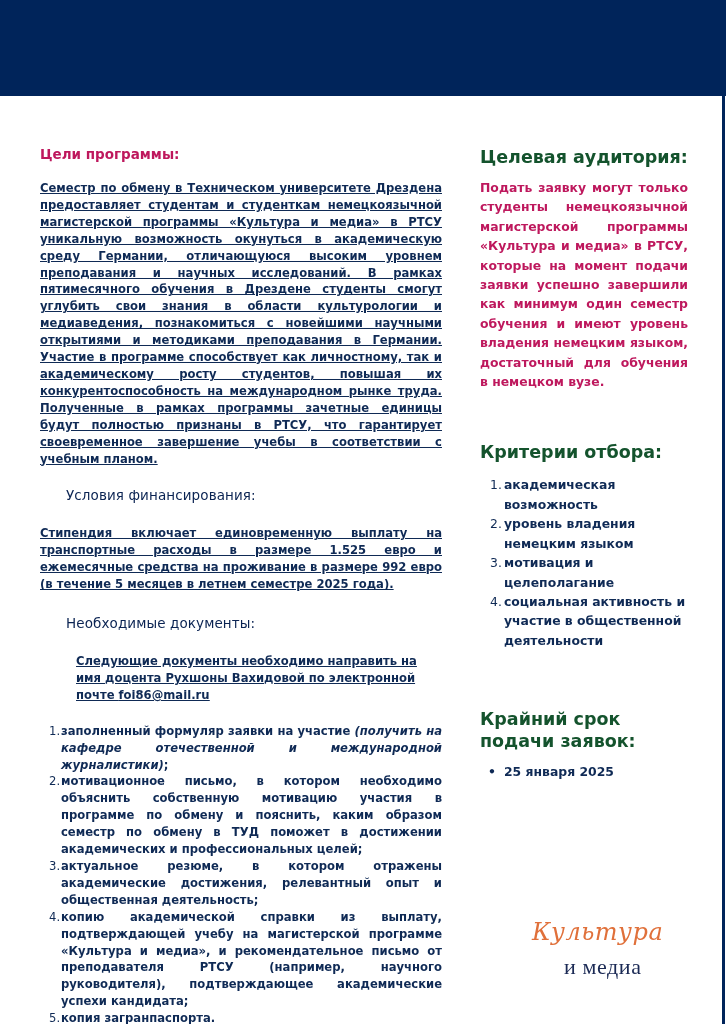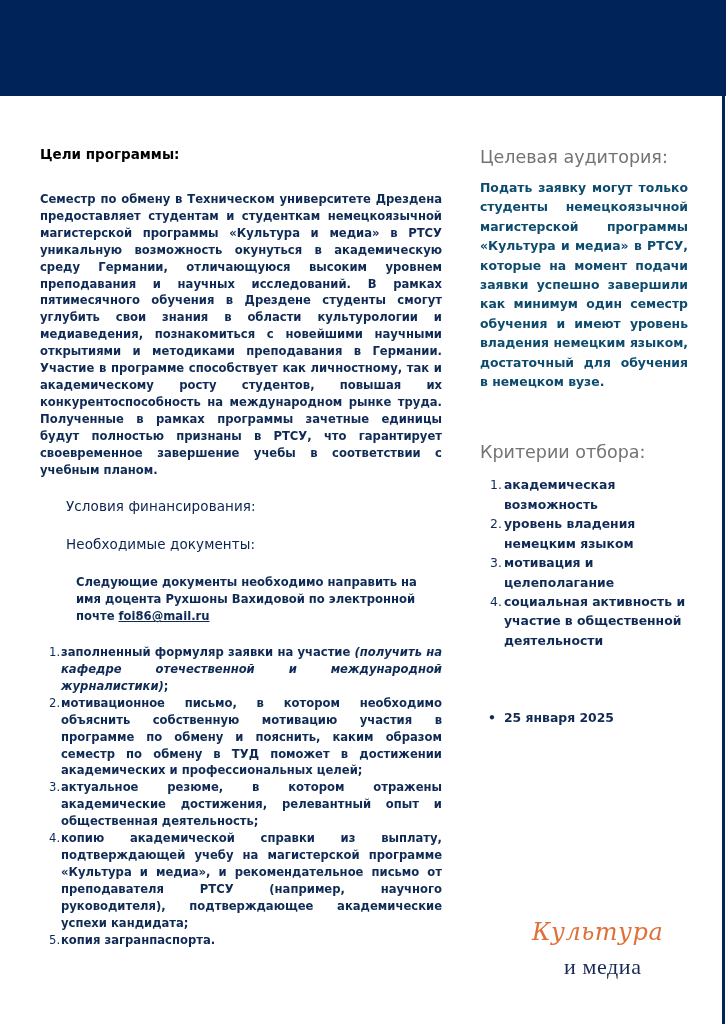--- a/index.html
+++ b/index.html
@@ -5,36 +5,36 @@
     * { box-sizing: border-box; margin: 0; padding: 0; }
     html, body { width: 726px; height: 1024px; background: #ffffff; overflow: hidden; }
     body { position: relative; font-family: "DejaVu Sans", sans-serif; color: #0f2a55; }
 
     .header-band { position: absolute; left: 0; top: 0; width: 726px; height: 96px; background: #00245a; }
     .right-rule { position: absolute; left: 722px; top: 96px; width: 3px; height: 928px; background: #00245a; }
 
     .left-col { position: absolute; left: 40px; top: 146px; width: 402px; }
     .right-col { position: absolute; left: 480px; top: 146px; width: 208px; }
 
-    .h-bold { font-weight: bold; font-size: 13.5px; color: #000000; margin-bottom: 29px; }
+    .h-bold { font-weight: bold; font-size: 13.5px; color: #be185d; margin-bottom: 18px; }
     .h-semi { font-weight: normal; font-size: 13.5px; color: #0a2352; margin-bottom: 22px; letter-spacing: 0.1px; margin-left: 26px; }
 
-    .para { font-size: 11.6px; line-height: 16.9px; text-align: justify; text-align-last: left; color: #0f2a55; font-weight: 600; }
+    .para { font-size: 11.6px; line-height: 16.9px; text-align: justify; text-align-last: left; color: #0f2a55; font-weight: 600; text-decoration: underline; }
 
     .sec { margin-bottom: 22px; }
 
     .email { text-decoration: underline; color: #0f2a55; }
 
     ol.docs { list-style: none; margin-top: 19px; padding-left: 10px; }
     ol.docs li { position: relative; padding-left: 11px; font-size: 11.6px; line-height: 16.9px; text-align: justify; font-weight: 600; color: #0f2a55; }
     ol.docs li .num { position: absolute; left: -1px; top: 0; font-weight: normal; }
     ol.docs li em { font-style: italic; }
 
-    .r-heading { font-size: 17.5px; color: #737373; font-weight: normal; line-height: 22px; margin-bottom: 10px; }
-    .r-para { font-size: 12.4px; line-height: 19.4px; text-align: justify; font-weight: 600; color: #0c4a6e; }
+    .r-heading { font-size: 17.5px; color: #14532d; font-weight: bold; line-height: 22px; margin-bottom: 10px; }
+    .r-para { font-size: 12.4px; line-height: 19.4px; text-align: justify; font-weight: 600; color: #be185d; }
 
     ol.criteria { list-style: none; padding-left: 10px; }
     ol.criteria li { position: relative; padding-left: 14px; font-size: 12.4px; line-height: 19.4px; font-weight: 600; color: #0f2a55; }
     ol.criteria li .num { position: absolute; left: 0; top: 0; font-weight: normal; }
 
     ul.deadline { list-style: none; padding-left: 8px; }
     ul.deadline li { position: relative; padding-left: 16px; font-size: 12.4px; line-height: 19px; font-weight: 600; color: #0f2a55; }
     ul.deadline li .bullet { position: absolute; left: 0; top: 0; }
 
     .logo { position: absolute; left: 532px; top: 918px; width: 170px; height: 70px; }
@@ -48,20 +48,21 @@
 <div class="right-rule"></div>
 
 <div class="left-col">
   <section class="sec">
     <div class="h-bold">Цели программы:</div>
     <p class="para">Семестр по обмену в Техническом университете Дрездена предоставляет студентам и студенткам немецкоязычной магистерской программы «Культура и медиа» в РТСУ уникальную возможность окунуться в академическую среду Германии, отличающуюся высоким уровнем преподавания и научных исследований. В рамках пятимесячного обучения в Дрездене студенты смогут углубить свои знания в области культурологии и медиаведения, познакомиться с новейшими научными открытиями и методиками преподавания в Германии. Участие в программе способствует как личностному, так и академическому росту студентов, повышая их конкурентоспособность на международном рынке труда. Полученные в рамках программы зачетные единицы будут полностью признаны в РТСУ, что гарантирует своевременное завершение учебы в соответствии с учебным планом.</p>
   </section>
 
   <section class="sec" style="margin-top:-2px;">
     <div class="h-semi">Условия финансирования:</div>
+    <p class="para">Стипендия включает единовременную выплату на транспортные расходы в размере 1.525 евро и ежемесячные средства на проживание в размере 992 евро (в течение 5 месяцев в летнем семестре 2025 года).</p>
   </section>
 
   <section class="sec">
     <div class="h-semi">Необходимые документы:</div>
     <p class="para" style="text-align:left;margin-left:36px;">
       <span>Следующие документы необходимо направить на имя доцента Рухшоны Вахидовой по электронной почте </span><span class="email">foi86@mail.ru</span>
     </p>
     <ol class="docs">
       <li>
         <span class="num">1.</span>
@@ -109,20 +110,21 @@
         <span>мотивация и целеполагание</span>
       </li>
       <li>
         <span class="num">4.</span>
         <span>социальная активность и участие в общественной деятельности</span>
       </li>
     </ol>
   </section>
 
   <section style="position:absolute; top:562px; left:0; width:208px;">
+    <div class="r-heading" style="width:170px;">Крайний срок подачи заявок:</div>
     <ul class="deadline">
       <li>
         <span class="bullet">•</span>
         <span>25 января 2025</span>
       </li>
     </ul>
   </section>
 </div>
 
 <div class="logo">

